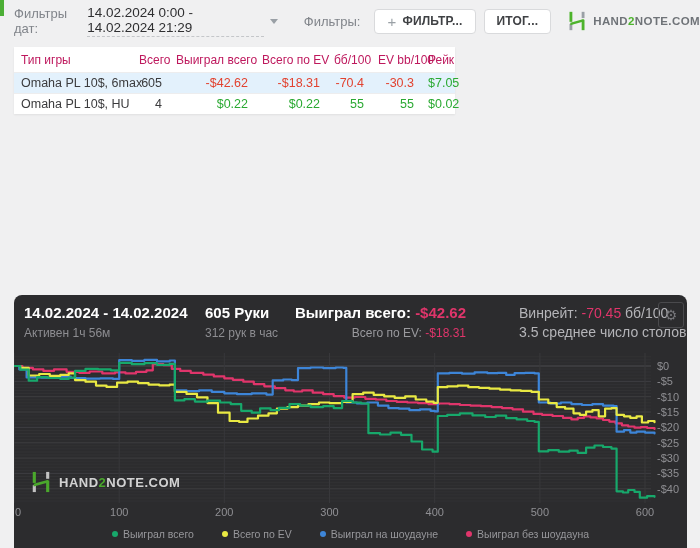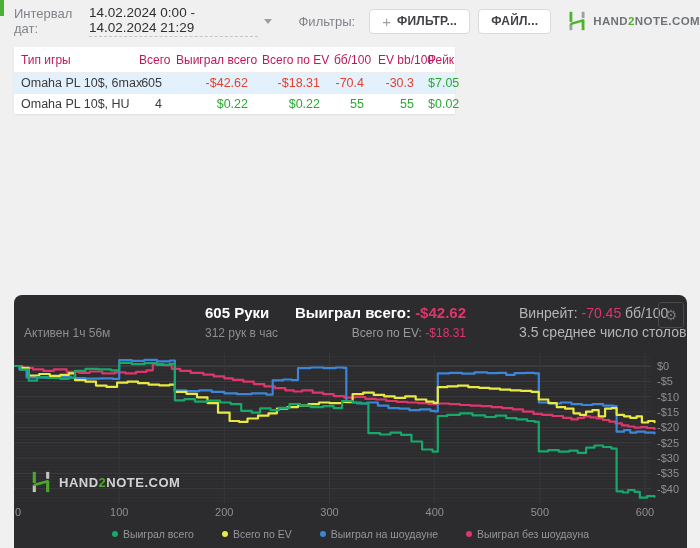--- a/index.html
+++ b/index.html
@@ -56,32 +56,32 @@
             justify-content:center; gap:28px; }
   .legend-item { display:flex; align-items:center; gap:5px; font-size:10.5px; color:#97979b; cursor:pointer; white-space:nowrap; }
   .legend-dot { width:6px; height:6px; border-radius:3px; flex:0 0 auto; }
 </style>
 </head>
 <body>
 
 <div class="corner-strip"></div>
 
 <div class="topbar">
-  <span class="tb-label">Интервал дат:</span>
+  <span class="tb-label">Фильтры дат:</span>
   <div class="date-control">
     <span class="date-value">14.02.2024 0:00 - 14.02.2024 21:29</span>
     <span class="caret"></span>
   </div>
   <span class="tb-label filters-label">Фильтры:</span>
   <div class="btn">
     <span class="plus">+</span>
     <span>ФИЛЬТР...</span>
   </div>
   <div class="btn">
-    <span>ФАЙЛ...</span>
+    <span>ИТОГ...</span>
   </div>
   <div class="brand">
     <svg width="20" height="20" viewBox="0 0 24 24">
       <rect x="3" y="1" width="3.4" height="12" fill="#4db32c"></rect>
       <rect x="3" y="15.5" width="3.4" height="7.5" fill="#9aa0a6"></rect>
       <rect x="17.6" y="1" width="3.4" height="7.5" fill="#9aa0a6"></rect>
       <rect x="17.6" y="10.5" width="3.4" height="12.5" fill="#4db32c"></rect>
       <path d="M4 14 L20 9.5 L20 12.5 L4 17 Z" fill="#4db32c"></path>
     </svg>
     <span class="brand-text"><span>HAND</span><span class="digit">2</span><span>NOTE.COM</span></span>
@@ -125,20 +125,21 @@
         <td class="pos">$0.22</td>
         <td class="pos">$0.22</td>
         <td class="pos">55</td>
         <td class="pos">55</td>
         <td class="pos">$0.02</td>
       </tr>
     </tbody>
 </table>
 
 <div class="panel">
+  <div class="p-big" style="left:10px; top:9px;">14.02.2024 - 14.02.2024</div>
   <div class="p-sub" style="left:10px; top:31px;">Активен 1ч 56м</div>
 
   <div class="p-big" style="left:191px; top:9px;">605 Руки</div>
   <div class="p-sub" style="left:191px; top:31px;">312 рук в час</div>
 
   <div class="p-big" style="left:240px; top:9px; width:212px; text-align:right;">
     <span>Выиграл всего:</span>
     <span class="pink">-$42.62</span>
   </div>
   <div class="p-sub" style="left:240px; top:31px; width:212px; text-align:right; color:#9a9a9e;">

